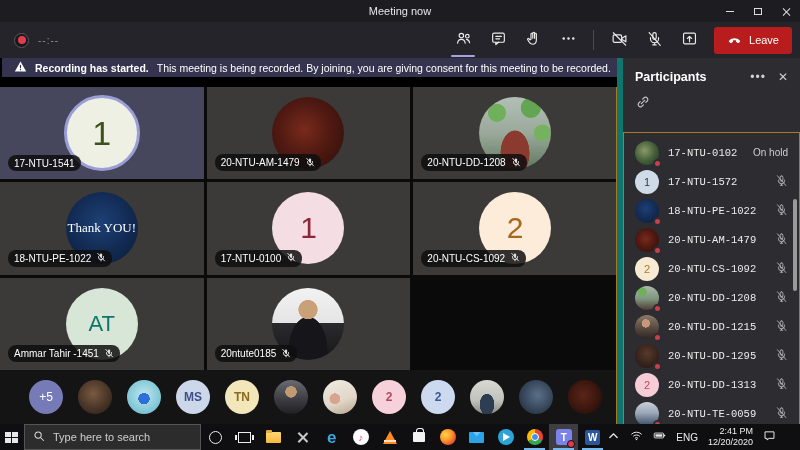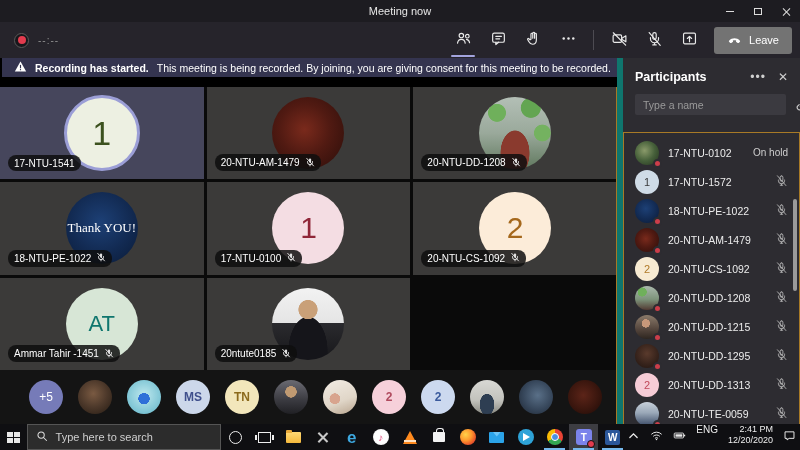--- a/index.html
+++ b/index.html
@@ -21,21 +21,21 @@
   .toolbar { position:absolute; top:22px; left:0; width:800px; height:36px; background:#26242b; }
   .rec-wrap { position:absolute; left:14px; top:0; height:36px; display:flex; align-items:center; gap:9px; }
   .rec-dot { width:15px; height:15px; border-radius:50%; background:#18171b; border:1px solid #5a5a5a; display:flex; align-items:center; justify-content:center; }
   .rec-dot i { display:block; width:8px; height:8px; border-radius:50%; background:#e23b4e; }
   .timer { font-size:10px; color:#8f8f8f; letter-spacing:1px; }
   .tb-icons { position:absolute; right:8px; top:0; height:36px; display:flex; align-items:center; gap:15px; }
   .tb-ic { position:relative; width:20px; height:20px; display:flex; align-items:center; justify-content:center; cursor:pointer; }
   .tb-ic svg { width:17px; height:17px; }
   .tb-ic.active::after { content:''; position:absolute; left:-2px; right:-2px; bottom:-7px; height:2px; background:#a3a4de; border-radius:1px; }
   .tb-divider { width:1px; height:20px; background:#4d4b52; }
-  .leave-btn { display:flex; align-items:center; gap:7px; background:#737373; border:none; color:#fff; font-size:11px; font-family:inherit; padding:5px 13px; border-radius:3px; cursor:pointer; }
+  .leave-btn { display:flex; align-items:center; gap:7px; background:#b91c1c; border:none; color:#fff; font-size:11px; font-family:inherit; padding:5px 13px; border-radius:3px; cursor:pointer; }
   .leave-btn svg { width:15px; height:15px; }
 
   
   .banner { position:absolute; top:58px; left:2px; width:617px; height:19px; background:#34344f; display:flex; align-items:center; gap:8px; padding:0 12px; font-size:10.5px; color:#fff; }
   .banner svg { width:13px; height:13px; flex:none; }
   .banner-title { font-weight:bold; white-space:nowrap; }
   .banner-msg { white-space:nowrap; }
   .banner-link { text-decoration:underline; white-space:nowrap; cursor:pointer; }
   .dismiss-btn { margin-left:auto; margin-right:12px; background:transparent; border:1px solid #9d9db0; color:#fff; font-size:10.5px; font-family:inherit; padding:3px 15px; cursor:pointer; }
 
@@ -79,21 +79,21 @@
   .panel-more { color:#cfcfcf; font-size:12px; letter-spacing:1px; cursor:pointer; margin-right:12px; }
   .panel-close { color:#cfcfcf; font-size:12px; cursor:pointer; }
   .panel-search { display:flex; align-items:center; gap:8px; padding:10px 10px 8px 12px; }
   .panel-search input { flex:1; height:21px; background:#3b3a40; border:none; border-radius:2px; color:#cfcfcf; font-size:10.5px; font-family:inherit; padding:0 8px; outline:none; }
   .panel-search input::placeholder { color:#9a9a9a; }
   .link-ic { width:16px; height:16px; cursor:pointer; flex:none; }
   .plist { position:absolute; top:74px; left:0; right:0; bottom:0; border:1px solid #a87a26; border-bottom:none; padding-top:5px; overflow:hidden; }
   .prow { height:29px; display:flex; align-items:center; gap:9px; padding:0 11px; cursor:pointer; }
   .av-xs { position:relative; width:24px; height:24px; border-radius:50%; display:flex; align-items:center; justify-content:center; font-size:11px; flex:none; }
   .presence { position:absolute; right:-3px; bottom:-3px; width:9px; height:9px; border-radius:50%; background:#cc3e4a; border:2px solid #2d2c31; }
-  .prow-name { flex:1; font-size:10.5px; color:#ececec; white-space:nowrap; overflow:hidden; }
+  .prow-name { flex:1; font-size:10.5px; color:#ececec; white-space:nowrap; overflow:hidden;font-family:Liberation Mono, monospace; }
   .prow-status { font-size:10px; color:#cfcfcf; }
   .pa-1 { background:#cfdbe6; color:#3a3a3a; }
   .pa-cream2 { background:#f7ead2; color:#b07a28; }
   .pa-pink2 { background:#f6ccd6; color:#c04a5a; }
   .pa-0102 { background:radial-gradient(circle at 40% 40%,#8a9a6a 0%,#46603a 50%,#22301e 100%); }
   .pa-navy { background:radial-gradient(circle at 45% 40%,#1d4076 0%,#122a52 55%,#0a1a36 100%); }
   .pa-am { background:radial-gradient(circle at 45% 45%,#7a2a1c 0%,#511a12 45%,#2a0d09 100%); }
   .pa-dd08 { background:radial-gradient(circle at 30% 25%,#6fb05b 18%,transparent 19%),linear-gradient(180deg,#aab8ac 0%,#7d947b 55%,#513a33 100%); }
   .pa-1215 { background:radial-gradient(circle at 45% 35%,#c8987a 20%,transparent 21%),linear-gradient(180deg,#8a7a6a 0%,#54453c 60%,#2e2620 100%); }
   .pa-1295 { background:radial-gradient(circle at 50% 40%,#5a3a2c 0%,#38241c 55%,#1f1410 100%); }
@@ -130,21 +130,21 @@
   .ico-firefox { width:16px; height:16px; border-radius:50%; background:radial-gradient(circle at 35% 35%,#ffd24a 0%,#ff9a2e 40%,#e8562a 70%,#b5303f 100%); }
   .ico-mail { position:relative; width:15px; height:11px; background:#2ba3e8; border-radius:1px; overflow:hidden; }
   .ico-mail::before { content:''; position:absolute; left:0; top:-4px; width:15px; height:9px; background:#6cc4f5; transform:rotate(0); clip-path:polygon(0 0,50% 100%,100% 0); }
   .ico-telegram { width:16px; height:16px; border-radius:50%; background:#2ea3d8; display:flex; align-items:center; justify-content:center; }
   .ico-telegram i { width:0; height:0; border-top:4px solid transparent; border-bottom:4px solid transparent; border-left:7px solid #fff; margin-left:2px; }
   .ico-chrome { position:relative; width:16px; height:16px; border-radius:50%; background:conic-gradient(#ea4335 0 33%,#34a853 0 66%,#fbbc05 0 100%); }
   .ico-chrome::after { content:''; position:absolute; left:4px; top:4px; width:8px; height:8px; border-radius:50%; background:#4a90e2; border:1.5px solid #fff; box-sizing:border-box; }
   .ico-teams { position:relative; width:16px; height:16px; border-radius:3px; background:#7b83eb; color:#fff; font-size:10px; font-weight:bold; display:flex; align-items:center; justify-content:center; }
   .ico-teams i { position:absolute; right:-3px; bottom:-3px; width:8px; height:8px; border-radius:50%; background:#e23b4e; border:1.5px solid #0f0f12; }
   .ico-word { width:15px; height:15px; background:#2b579a; border-radius:2px; color:#fff; font-size:10px; font-weight:bold; display:flex; align-items:center; justify-content:center; }
-  .tray { margin-left:auto; display:flex; gap:10px; padding-right:4px; }
+  .tray { margin-left:auto; display:flex; align-items:center; gap:10px; padding-right:24px; }
   .tray svg { width:13px; height:13px; }
   .tray-item { display:flex; align-items:center; justify-content:center; cursor:pointer; }
   .tray-lang { font-size:10px; color:#eee; }
   .tray-clock { text-align:right; font-size:9px; line-height:1.25; color:#eee; cursor:pointer; }
 
   .amber-line { position:absolute; left:616px; top:87px; width:1px; height:337px; background:#a87a26; }
 </style>
 </head>
 <body>
 
@@ -343,21 +343,20 @@
 
 <div class="amber-line"></div>
 
 <div class="panel">
   <div class="panel-head">
     <span class="panel-title">Participants</span>
     <span class="panel-more">•••</span>
     <span class="panel-close">✕</span>
   </div>
   <div class="panel-search">
-    <input type="text" placeholder="Type a name" style="">
     <span class="link-ic"><svg width="16" height="16" viewBox="0 0 16 16" fill="none" stroke="#c8c8c8" stroke-width="1.2" stroke-linecap="round">
           <path d="M6.3 9.7l3.4-3.4"></path>
           <path d="M5.2 7.6 3.6 9.2a2.3 2.3 0 0 0 3.2 3.2l1.6-1.6"></path>
           <path d="M10.8 8.4l1.6-1.6a2.3 2.3 0 0 0-3.2-3.2L7.6 5.2"></path>
         </svg></span>
   </div>
   <div class="plist">
     <div class="prow">
       <span class="av-xs pa-0102">
           <i class="presence"></i>

